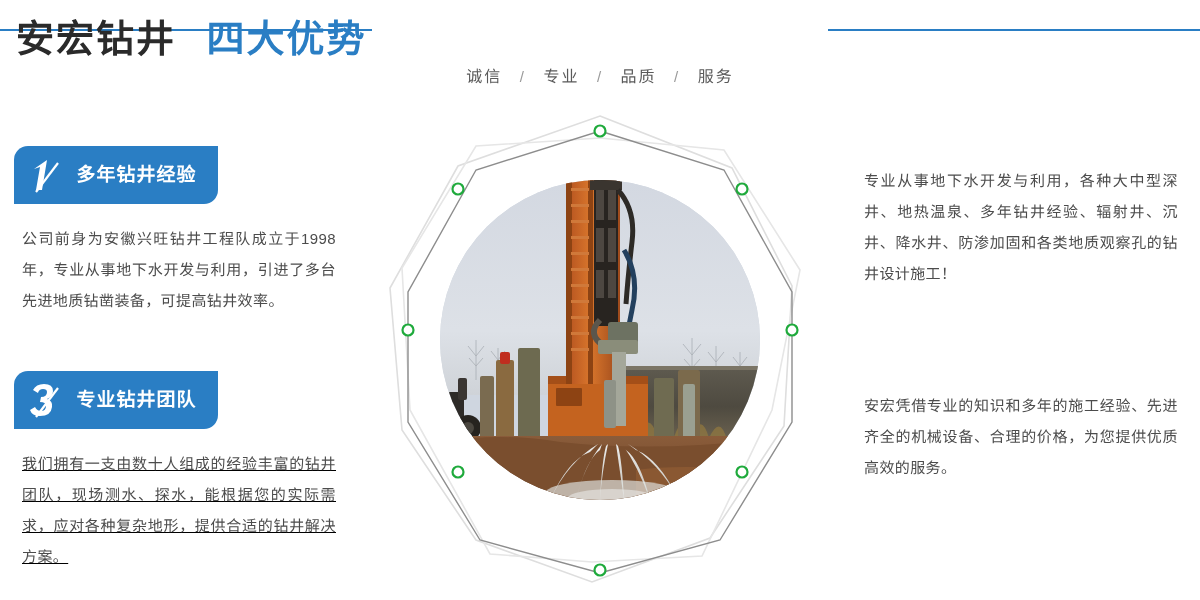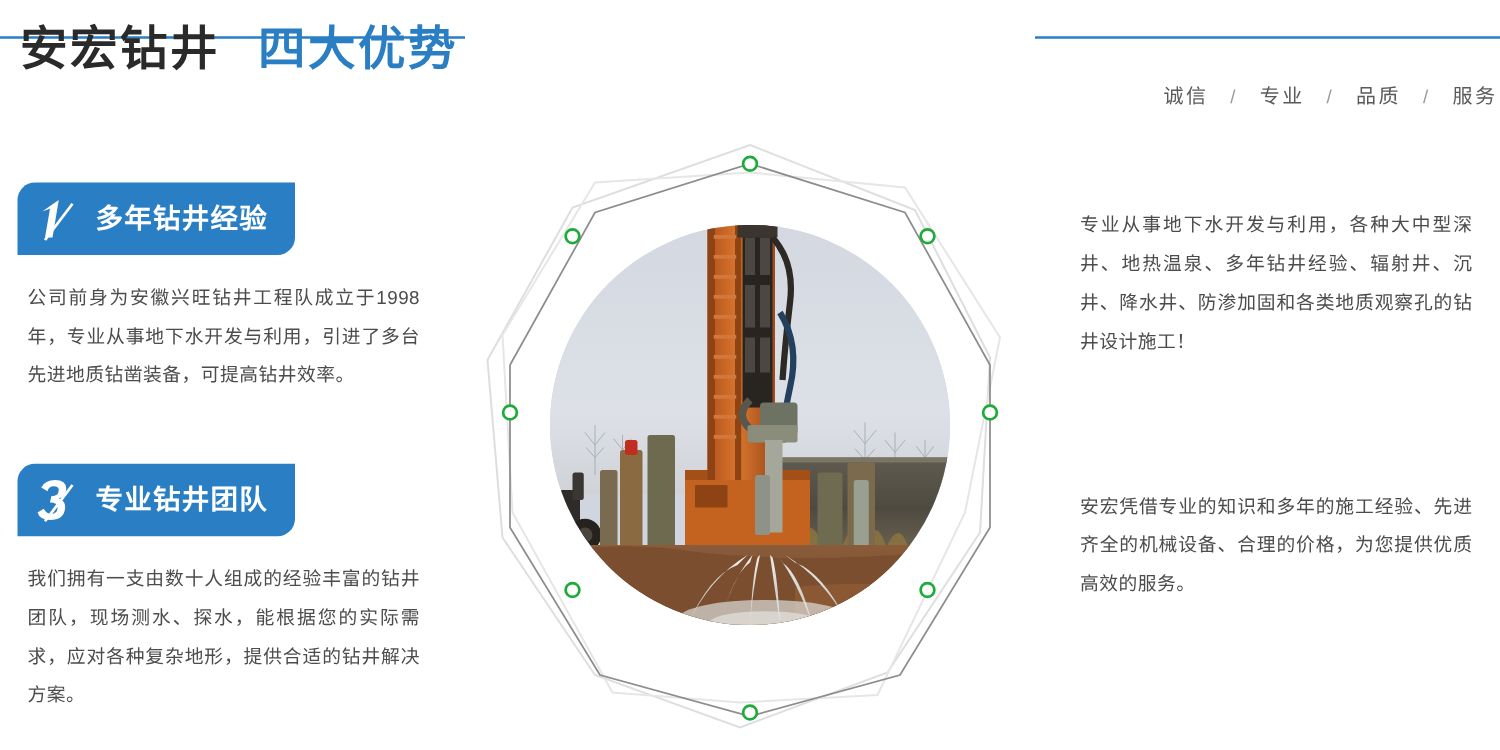--- a/index.html
+++ b/index.html
@@ -28,21 +28,21 @@
   .title-main{
     font-size:38px; font-weight:bold; color:#2a2a2a;
     letter-spacing:2px; vertical-align:middle;
   }
   .title-accent{
     font-size:38px; font-weight:bold; color:#2a7ec4;
     letter-spacing:2px; margin-left:26px; vertical-align:middle;
   }
   .subtitle{
     position:absolute; left:0; top:63px; width:1200px;
-    text-align:right; font-size:16px; color:#5a5a5a;
+    text-align:center; font-size:16px; color:#5a5a5a;
     letter-spacing:2px; white-space:nowrap;
   }
   .subtitle .sep{ color:#9a9a9a; margin:0 9px; font-size:15px; }
   .subtitle .word{ margin:0 2px; }
 
   
   .center-art{
     position:absolute; left:380px; top:110px; width:440px; height:480px;
   }
   .center-art svg{ position:absolute; left:0; top:0; }
@@ -52,21 +52,21 @@
     width:320px; height:320px; border-radius:50%;
     overflow:hidden;
     background:#cfd6e0;
   }
   .photo-inner{ position:absolute; left:0; top:0; width:320px; height:320px; }
 
   
   .card{ position:absolute; }
   .card.c1{ left:14px;  top:146px; width:330px; }
   .card.c2{ left:856px; top:146px; width:330px; }
-  .card.c3{ left:14px;  top:371px; width:330px; }
+  .card.c3{ left:14px;  top:371px; width:330px;text-decoration:underline; }
   .card.c4{ left:856px; top:371px; width:330px; }
 
   .badge{
     position:relative;
     display:inline-block;
     height:58px;
     background:#2a7ec4;
     border-radius:14px 0 14px 0;
     padding:0 22px 0 14px;
     white-space:nowrap;
@@ -74,21 +74,21 @@
   .badge-num{
     display:inline-block;
     width:34px; height:58px;
     position:relative;
     vertical-align:middle;
   }
   .badge-num svg{ position:absolute; left:0; top:10px; }
   .badge-label{
     display:inline-block;
     vertical-align:middle;
-    font-size:22px; font-weight:bold; color:#ffffff;
+    font-size:19px; font-weight:bold; color:#ffffff;
     letter-spacing:1px;
     margin-left:10px;
     line-height:58px;
   }
 
   .card-body{
     margin-top:19px;
     width:322px;
     font-size:15px;
     line-height:31px;

